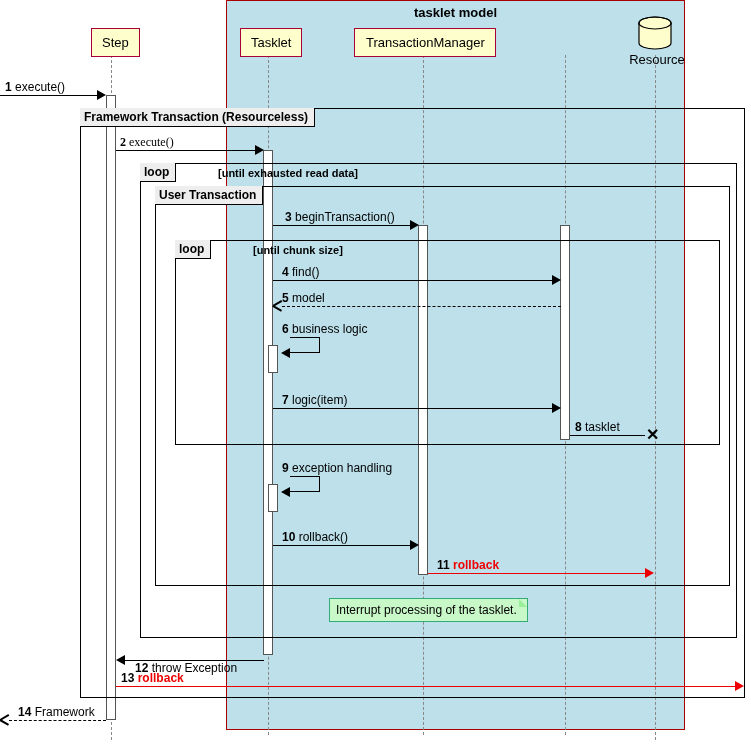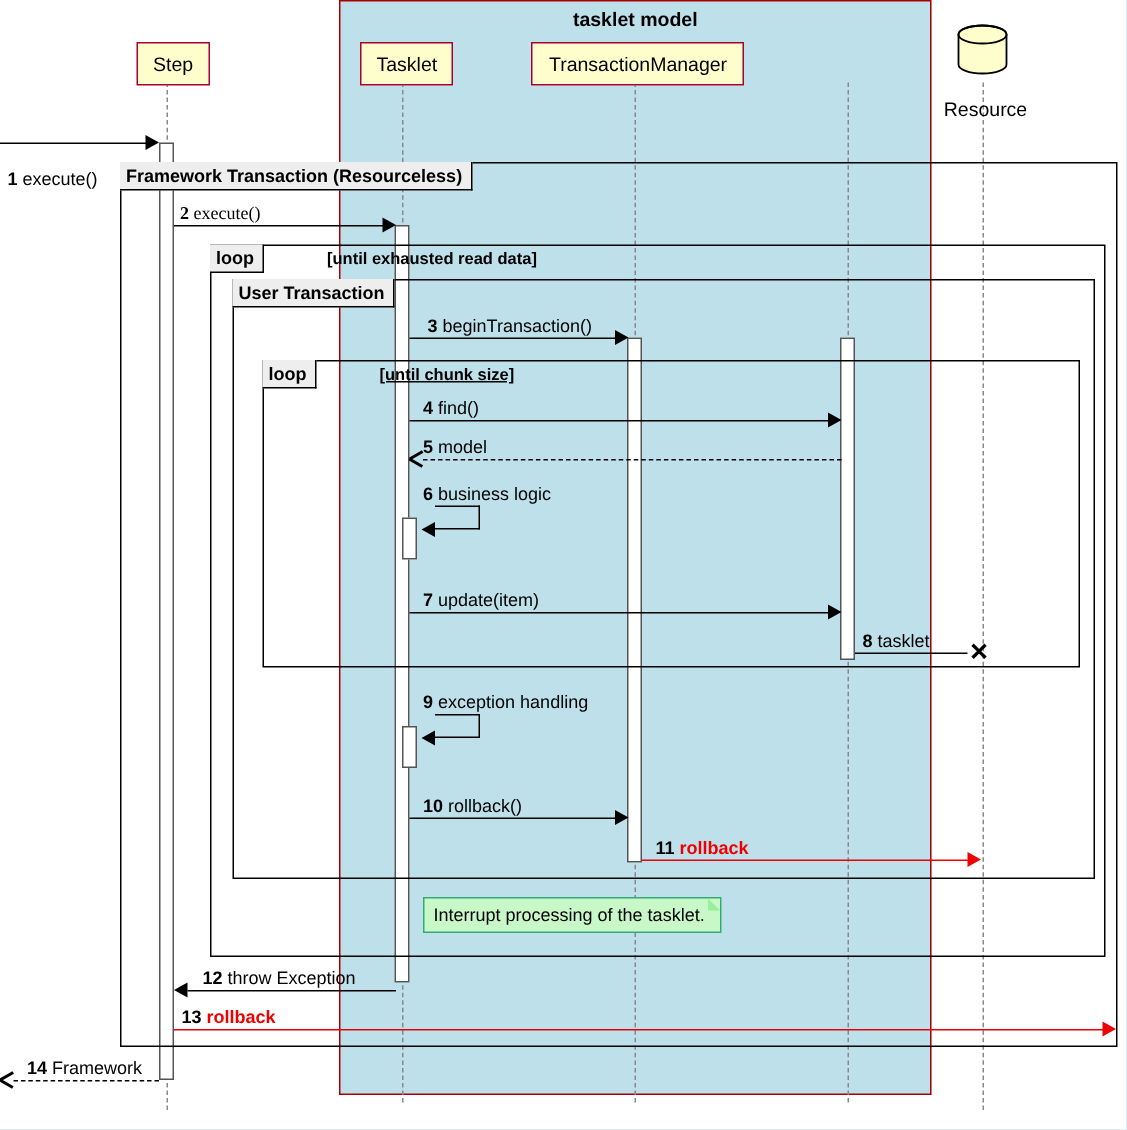--- a/index.html
+++ b/index.html
@@ -113,20 +113,21 @@
       content: ''; position: absolute; background: #000; height: 1.5px; width: 10px;
     }
     .arrow-head-open.left::before { transform: rotate(30deg); transform-origin: left; top: 4px; }
     .arrow-head-open.left::after { transform: rotate(-30deg); transform-origin: left; top: 4px; }
     .note {
       position: absolute;
       background: #c8f7c8;
       border: 1px solid #3a7;
       padding: 4px 10px 4px 6px;
       font-size: 12px;
+      margin-left: 47px;
     }
     .note::after {
       content: '';
       position: absolute;
       top: 0; right: 0;
       border-left: 8px solid #9e9;
       border-top: 8px solid transparent;
       transform: rotate(0);
     }
     .x-mark {
@@ -141,21 +142,21 @@
       width: 30px;
       height: 16px;
     }
     .red-text { color: #e00; font-weight: bold; }
   </style>
 </head>
 <body>
 
 <div class="stage">
 
-  <div class="tasklet-model-box" style="left:226px; top:0px; width:395px; height:730px;">
+  <div class="tasklet-model-box" style="left:226px; top:0px; width:459px; height:730px;">
     <div class="tasklet-model-title" style="top:4px;">tasklet model</div>
   </div>
 
   <div class="lifeline" style="left:111px; top:55px; height:685px;"></div>
   <div class="lifeline" style="left:268px; top:55px; height:680px;"></div>
   <div class="lifeline" style="left:423px; top:55px; height:680px;"></div>
   <div class="lifeline" style="left:565px; top:55px; height:680px;"></div>
   <div class="lifeline" style="left:655px; top:55px; height:685px;"></div>
 
   <div class="participant-box" style="left:91px; top:28px;">
@@ -167,30 +168,30 @@
   <div class="participant-box" style="left:354px; top:28px;padding-left:11px;">
     <span>TransactionManager</span>
   </div>
   <div class="db-icon" style="left:636px; top:15px;">
     <svg width="38" height="38" viewBox="0 0 38 38">
       <ellipse cx="19" cy="8" rx="16" ry="6" fill="#fefecd" stroke="#000" stroke-width="1.2"></ellipse>
       <path d="M3 8 V28 A16 6 0 0 0 35 28 V8" fill="#fefecd" stroke="#000" stroke-width="1.2"></path>
       <ellipse cx="19" cy="8" rx="16" ry="6" fill="none" stroke="#000" stroke-width="1.2"></ellipse>
     </svg>
   </div>
-  <div class="db-label" style="left:622px; top:65px; width:70px;">Resource</div>
+  <div class="db-label" style="left:622px; top:52px; width:70px;">Resource</div>
 
   <div class="activation" style="left:106px; top:95px; height:625px;"></div>
   <div class="activation" style="left:263px; top:150px; height:505px;"></div>
   <div class="activation" style="left:418px; top:225px; height:350px;"></div>
   <div class="activation" style="left:560px; top:225px; height:215px;"></div>
   <div class="activation" style="left:268px; top:345px; height:28px;"></div>
   <div class="activation" style="left:268px; top:484px; height:28px;"></div>
 
-  <div class="msg-label" style="left:5px; top:80px;margin-top:32px;">
+  <div class="msg-label" style="left:5px; top:80px;">
     <span class="msg-num">1</span> <span>execute()</span>
   </div>
   <div class="arrow-line" style="left:0px; top:95px; width:98px;"></div>
   <div class="arrow-head right" style="left:97px; top:90px;"></div>
 
   <div class="frame" style="left:80px; top:108px; width:665px; height:590px;"></div>
   <div class="frame-label" style="left:80px; top:108px;">Framework Transaction (Resourceless)</div>
 
   <div class="msg-label" style="left:120px; top:135px;font-family:Liberation Serif, serif;">
     <span class="msg-num">2</span> <span>execute()</span>
@@ -206,42 +207,42 @@
   <div class="frame-label" style="left:155px; top:186px;">User Transaction</div>
 
   <div class="msg-label" style="left:285px; top:210px;">
     <span class="msg-num">3</span> <span>beginTransaction()</span>
   </div>
   <div class="arrow-line" style="left:273px; top:225px; width:138px;"></div>
   <div class="arrow-head right" style="left:410px; top:220px;"></div>
 
   <div class="frame" style="left:175px; top:240px; width:545px; height:205px;"></div>
   <div class="frame-label" style="left:175px; top:240px;">loop</div>
-  <div class="frame-condition" style="left:253px; top:244px;text-decoration:underline;">[until chunk size]</div>
+  <div class="frame-condition" style="left:253px; top:244px;">[until chunk size]</div>
 
   <div class="msg-label" style="left:282px; top:265px;">
     <span class="msg-num">4</span> <span>find()</span>
   </div>
   <div class="arrow-line" style="left:273px; top:280px; width:280px;"></div>
   <div class="arrow-head right" style="left:552px; top:275px;"></div>
 
   <div class="msg-label" style="left:282px; top:291px;">
     <span class="msg-num">5</span> <span>model</span>
   </div>
   <div class="arrow-line dashed" style="left:282px; top:306px; width:279px;"></div>
   <div class="arrow-head-open left" style="left:273px; top:301px;"></div>
 
   <div class="msg-label" style="left:282px; top:322px;">
     <span class="msg-num">6</span> <span>business logic</span>
   </div>
   <div class="self-call" style="left:290px; top:337px;"></div>
   <div class="arrow-head left" style="left:281px; top:348px; border-right-width:9px;"></div>
 
   <div class="msg-label" style="left:282px; top:393px;">
-    <span class="msg-num">7</span> <span>update(item)</span>
+    <span class="msg-num">7</span> <span>logic(item)</span>
   </div>
   <div class="arrow-line" style="left:273px; top:408px; width:280px;"></div>
   <div class="arrow-head right" style="left:552px; top:403px;"></div>
 
   <div class="msg-label" style="left:575px; top:420px;">
     <span class="msg-num">8</span> <span>tasklet</span>
   </div>
   <div class="arrow-line" style="left:570px; top:435px; width:75px;"></div>
   <div class="x-mark" style="left:646px; top:425px;">✕</div>
 
@@ -260,21 +261,21 @@
   <div class="msg-label" style="left:437px; top:558px;">
     <span class="msg-num">11</span> <span class="red-text">rollback</span>
   </div>
   <div class="arrow-line red" style="left:428px; top:573px; width:218px;"></div>
   <div class="arrow-head right red" style="left:645px; top:568px;"></div>
 
   <div class="note" style="left:282px; top:598px;">
     <span>Interrupt processing of the tasklet.</span>
   </div>
 
-  <div class="msg-label" style="left:135px; top:645px;">
+  <div class="msg-label" style="left:135px; top:661px;">
     <span class="msg-num">12</span> <span>throw Exception</span>
   </div>
   <div class="arrow-line" style="left:125px; top:660px; width:139px;"></div>
   <div class="arrow-head left" style="left:116px; top:655px;"></div>
 
   <div class="msg-label" style="left:121px; top:671px;">
     <span class="msg-num">13</span> <span class="red-text">rollback</span>
   </div>
   <div class="arrow-line red" style="left:116px; top:686px; width:620px;"></div>
   <div class="arrow-head right red" style="left:735px; top:681px;"></div>

